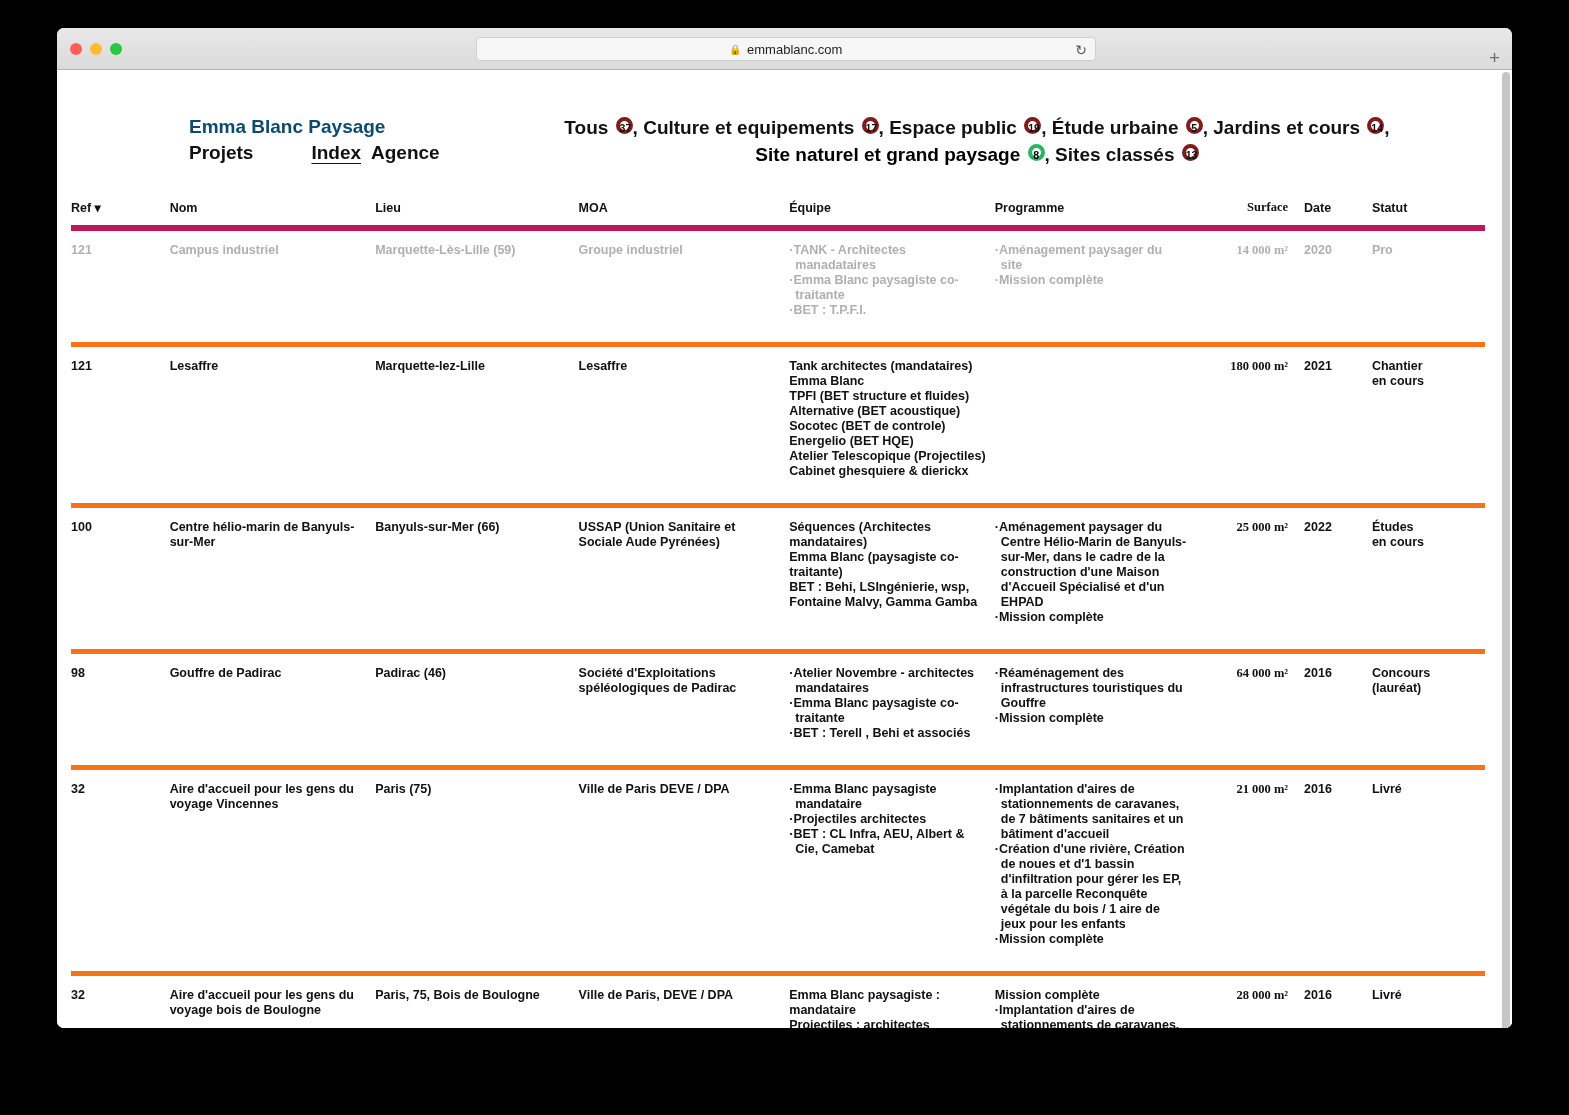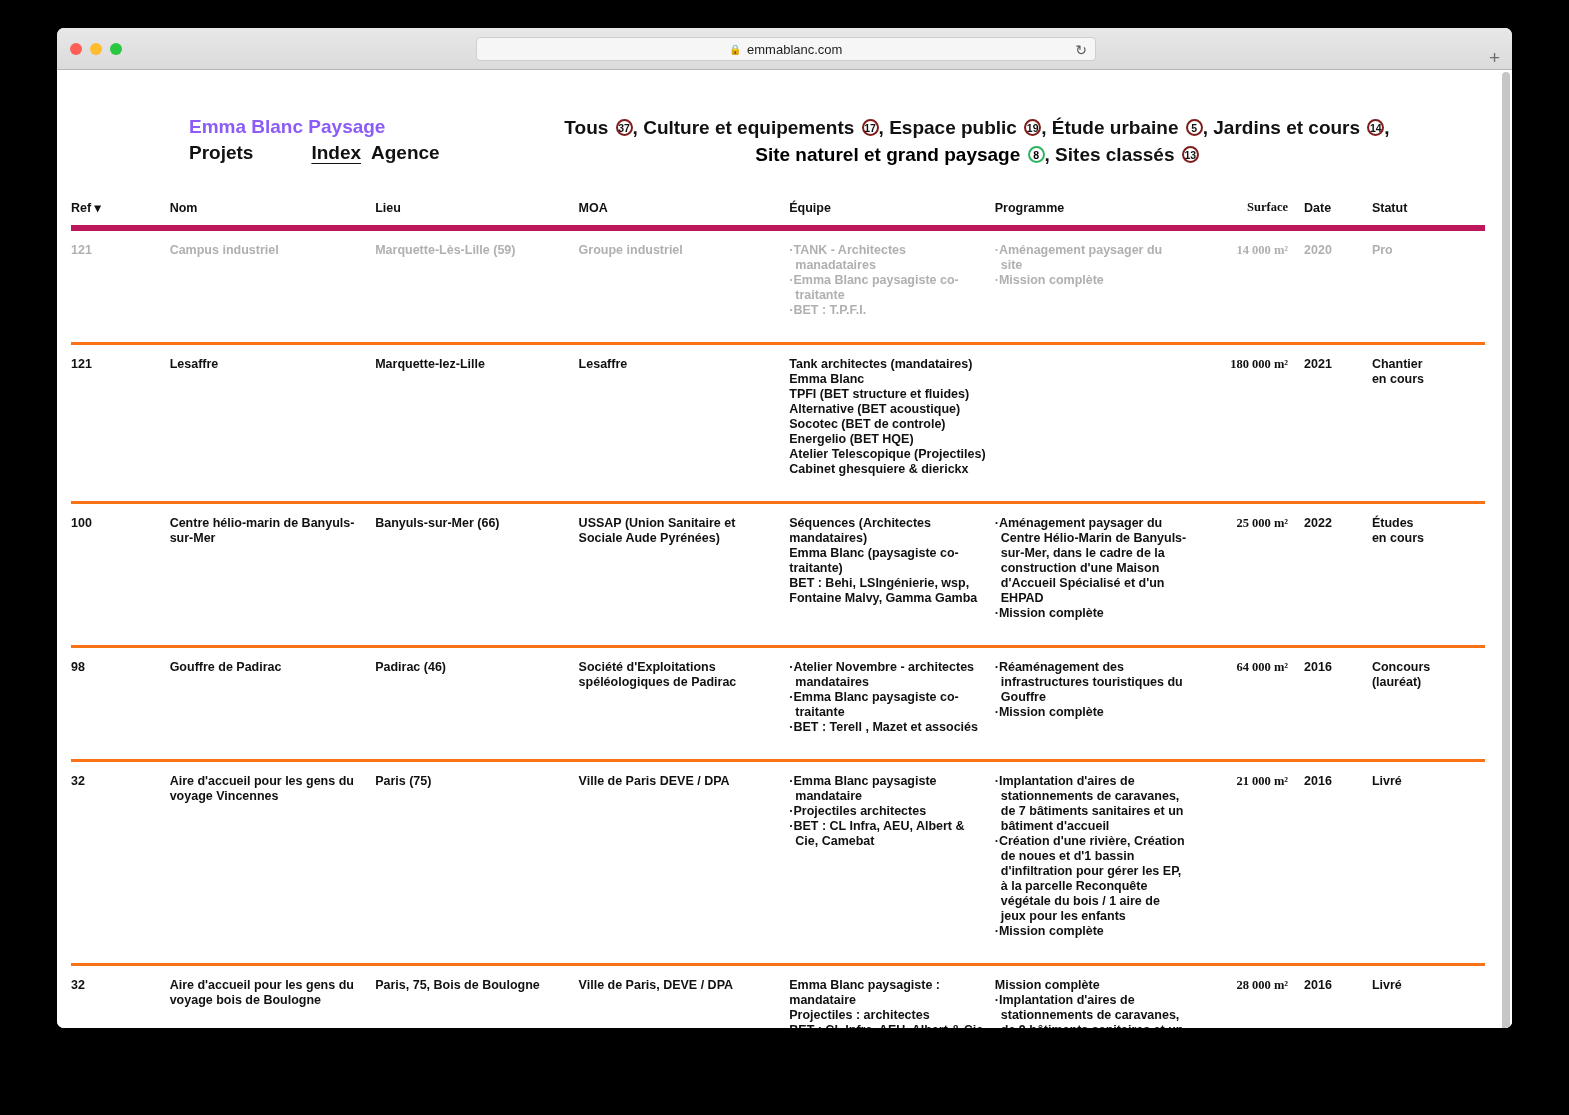--- a/index.html
+++ b/index.html
@@ -97,21 +97,21 @@
   
   #site-header {
     position: relative;
     padding-top: 30px;
   }
   #brand {
     position: absolute;
     left: 132px; top: 44px;
     font-size: 19px;
     font-weight: bold;
-    color: #8b5cf6;
+    color: #0c4a6e;
     line-height: 25px;
     white-space: nowrap;
   }
   #nav {
     position: absolute;
     left: 132px; top: 70px;
     font-size: 19px;
     font-weight: bold;
     color: #111;
     line-height: 25px;
@@ -137,21 +137,21 @@
     line-height: 27px;
     text-align: center;
   }
   .cat {
     white-space: nowrap;
     cursor: pointer;
   }
   .cat.green { color: #000000; }
   .cnt {
     display: inline-block;
-    border: 2px solid #7f1d1d;
+    border: 4px solid #7f1d1d;
     border-radius: 50%;
     width: 17px; height: 17px;
     line-height: 15px;
     font-size: 10.5px;
     font-weight: bold;
     text-align: center;
     vertical-align: 2px;
     margin-left: 2px;
   }
   .cat.green .cnt { border-color: #2eb461; }
@@ -174,21 +174,21 @@
     text-align: left;
     padding: 0 0 10px 0;
     border-bottom: 6px solid #be185d;
     vertical-align: bottom;
     color: #111;
   }
   th.num, td.num { text-align: right; padding-right: 16px; font-family: Liberation Serif, serif; }
   tbody td {
     vertical-align: top;
     padding: 12px 8px 24px 0;
-    border-bottom: 3px solid #f97316;
+    border-bottom: 5px solid #f97316;
     font-weight: bold;
     line-height: 15px;
   }
   tbody tr.dim td { color: #b0b0b0; font-weight: bold; }
   td.ref { padding-left: 0; }
   .lines div { white-space: normal; }
   .bullet { text-indent: -6px; padding-left: 6px; }
   
   col.c-ref { width: 96px; }
   col.c-nom { width: 200px; }
@@ -339,21 +339,21 @@
               </tr>
               <tr>
                 <td class="ref">98</td>
                 <td>Gouffre de Padirac</td>
                 <td>Padirac (46)</td>
                 <td>Société d'Exploitations spéléologiques de Padirac</td>
                 <td>
                   <div class="lines">
                     <div class="bullet">·Atelier Novembre - architectes mandataires</div>
                     <div class="bullet">·Emma Blanc paysagiste co-traitante</div>
-                    <div class="bullet">·BET : Terell , Mazet et associés</div>
+                    <div class="bullet">·BET : Terell , Behi et associés</div>
                   </div>
                 </td>
                 <td>
                   <div class="lines">
                     <div class="bullet">·Réaménagement des infrastructures touristiques du Gouffre</div>
                     <div class="bullet">·Mission complète</div>
                   </div>
                 </td>
                 <td class="num">64 000 m²</td>
                 <td>2016</td>

